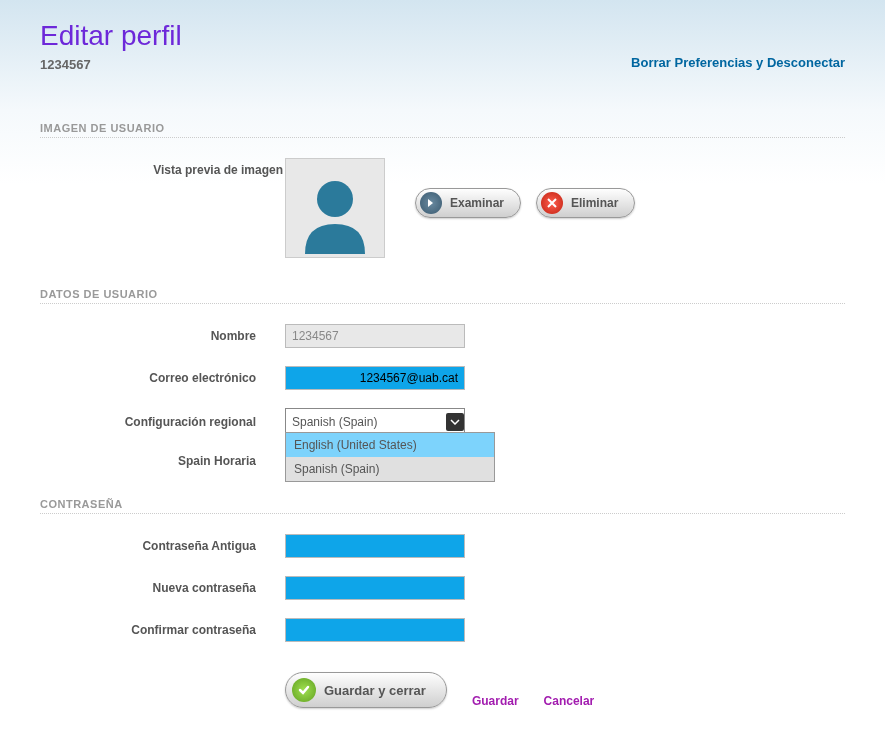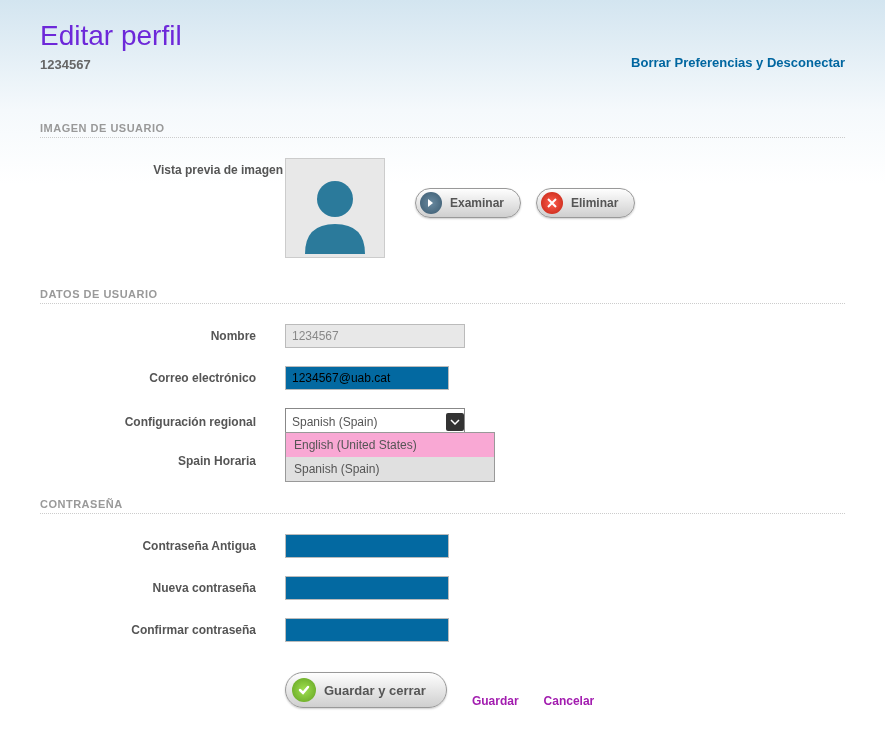--- a/index.html
+++ b/index.html
@@ -145,25 +145,26 @@
     }
     .icon-delete {
       background: radial-gradient(circle, #ff6050, #c02010);
     }
     .icon-check {
       background: radial-gradient(circle, #a0e050, #60a020);
       width: 24px;
       height: 24px;
     }
     .text-input {
-      width: 164px;
+      width: 180px;
       padding: 4px 6px;
       border: 1px solid #bbb;
       font-size: 12px;
-      background: #0369a1;
+      background: #0ea5e9;
+      text-align: right;
     }
     .text-input-readonly {
       width: 180px;
       padding: 4px 6px;
       border: 1px solid #bbb;
       font-size: 12px;
       background: #e8e8e8;
       color: #888;
     }
     .select-box {
@@ -184,21 +185,21 @@
       display: flex;
       align-items: center;
       justify-content: center;
       border-radius: 2px;
     }
     .dropdown {
       position: absolute;
       top: 24px;
       left: 0;
       width: 210px;
-      background: #f9a8d4;
+      background: #7dd3fc;
       border: 1px solid #999;
       z-index: 10;
     }
     .dropdown-item {
       padding: 5px 8px;
       font-size: 12px;
       cursor: pointer;
     }
     .dropdown-item.highlighted {
       background: #e0e0e0;

